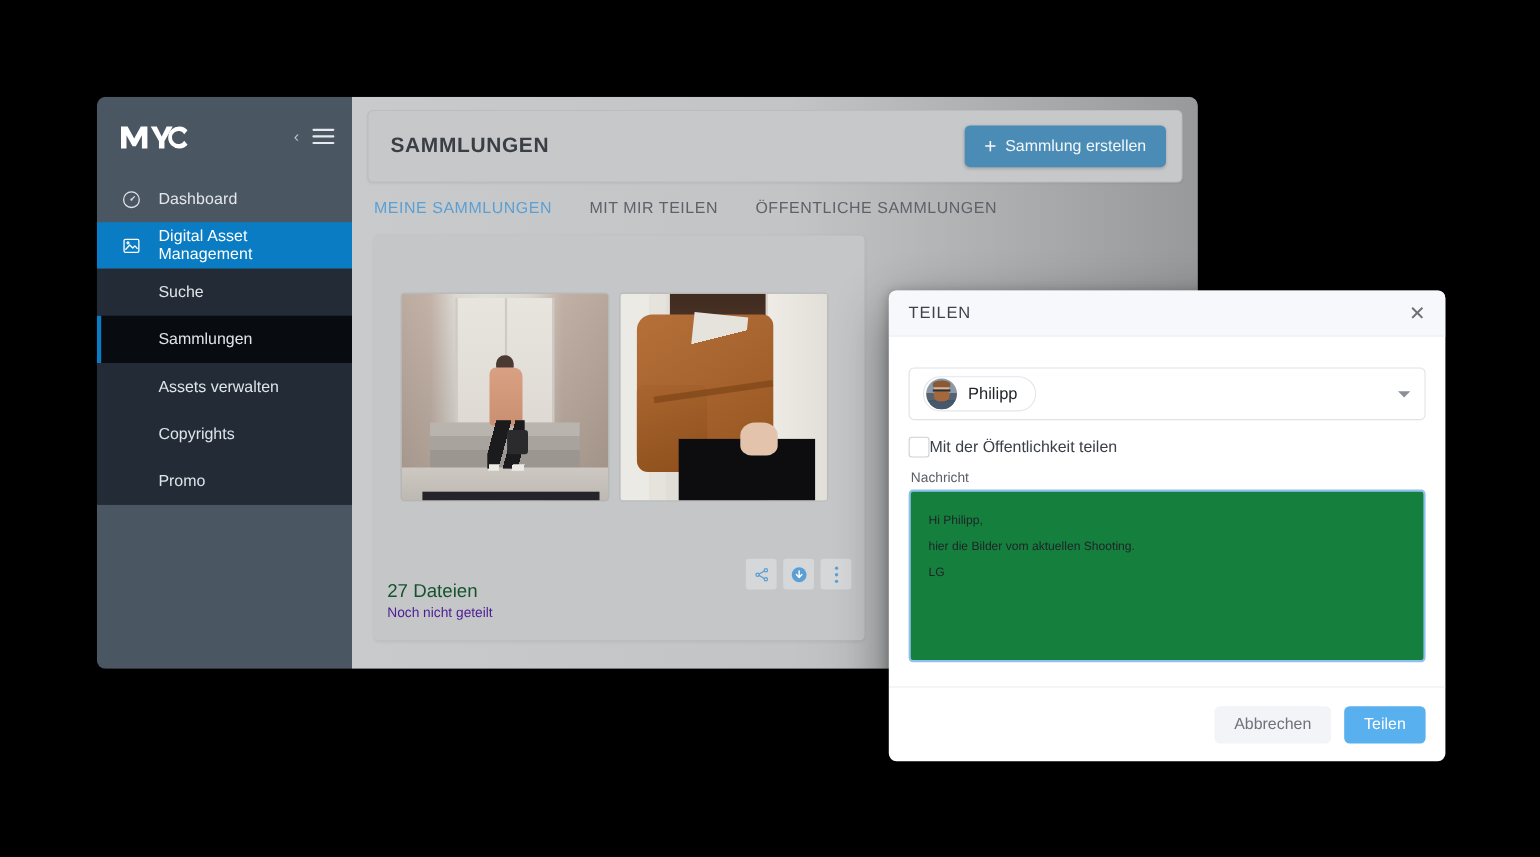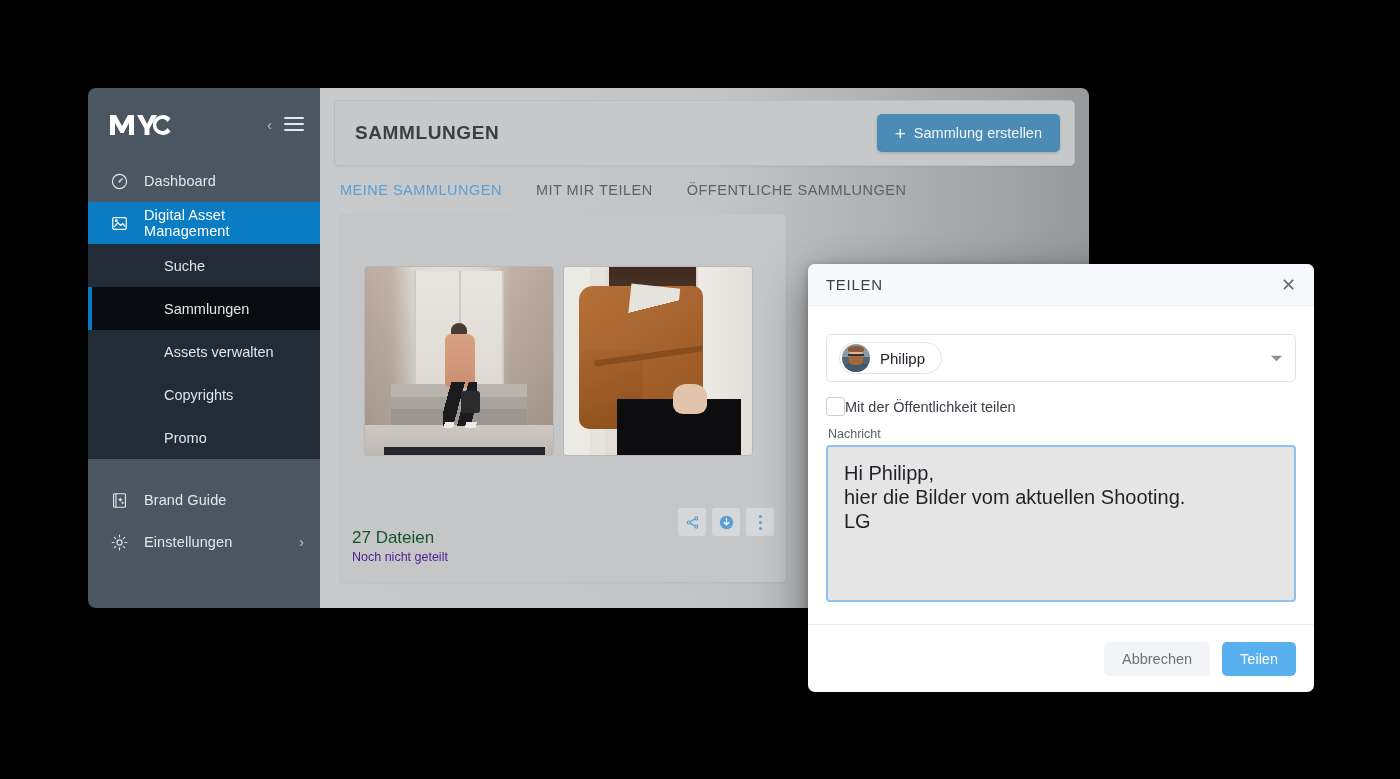--- a/index.html
+++ b/index.html
@@ -45,21 +45,21 @@
     height: 42px; padding: 0 16px 0 20px;
     color: #e3e7eb; font-size: 14.5px; letter-spacing: .1px;
     cursor: pointer; position: relative;
   }
   .nav-item .nav-icon { width: 22px; height: 22px; flex: 0 0 22px; display: flex; align-items: center; justify-content: center; }
   .nav-item .nav-icon svg { display: block; }
   .nav-item.active-primary { background: #0a7cc3; color: #ffffff; font-weight: 400; }
   .nav-sub-group { background: #222b36; padding: 0; }
   .nav-sub {
     display: flex; align-items: center; height: 43px;
-    padding-left: 76px; color: #dfe4e9; font-size: 14.5px;
+    padding-left: 56px; color: #dfe4e9; font-size: 14.5px;
     cursor: pointer; position: relative;
   }
   .nav-sub.current { background: #080c11; }
   .nav-sub.current:before {
     content: ""; position: absolute; left: 0; top: 0; bottom: 0;
     width: 4px; background: #0a7cc3;
   }
   .nav-bottom { margin-top: 20px; }
   .nav-item .trailing-chev { margin-left: auto; color: #c2c9d0; font-size: 14px; }
 
@@ -278,22 +278,22 @@
   .checkbox {
     width: 19px; height: 19px; border: 1px solid #ccd0d6; border-radius: 3px;
     background: #fff; flex: 0 0 19px; cursor: pointer;
   }
   .checkbox-label { font-size: 14.5px; color: #3b4046; }
 
   .field-label { font-size: 12.5px; color: #5b6066; margin: 11px 0 4px 2px; }
   .message-box {
     width: 100%; height: 157px; resize: none;
     border: 2px solid #8fc1ee; border-radius: 4px;
-    padding: 14px 16px; font-size: 20px; line-height: 24px;
-    color: #1e2228; font-family: inherit; background: #e5e5e5;
+    padding: 14px 16px; font-size: 11px; line-height: 24px;
+    color: #1e2228; font-family: inherit; background: #15803d;
     outline: none; overflow: hidden;
   }
   .dialog-foot {
     border-top: 1px solid #eceef1; height: 68px;
     display: flex; align-items: center; justify-content: flex-end;
     gap: 12px; padding: 0 18px;
   }
   .btn {
     height: 34px; padding: 0 18px; border-radius: 5px; border: none;
     font-size: 14.5px; font-family: Liberation Sans, sans-serif; cursor: pointer;
@@ -361,43 +361,20 @@
           <span>Assets verwalten</span>
         </div>
         <div class="nav-sub">
           <span>Copyrights</span>
         </div>
         <div class="nav-sub">
           <span>Promo</span>
         </div>
       </div>
 
-      <div class="nav-bottom">
-        <div class="nav-item">
-          <span class="nav-icon">
-            <svg width="19" height="19" viewBox="0 0 24 24" fill="none" stroke="#dfe4e9" stroke-width="1.5">
-              <rect x="4.5" y="3.5" width="15" height="17" rx="1.2"></rect>
-              <path d="M7.5 3.5 L7.5 20.5"></path>
-              <path d="M13 8 l1 2 2 1 -2 1 -1 2 -1 -2 -2 -1 2 -1 Z" fill="#dfe4e9" stroke="none"></path>
-              <path d="M16 13 l.7 1.3 1.3 .7 -1.3 .7 -.7 1.3 -.7 -1.3 -1.3 -.7 1.3 -.7 Z" fill="#dfe4e9" stroke="none"></path>
-            </svg>
-          </span>
-          <span>Brand Guide</span>
-        </div>
-        <div class="nav-item">
-          <span class="nav-icon">
-            <svg width="19" height="19" viewBox="0 0 24 24" fill="none" stroke="#dfe4e9" stroke-width="1.5">
-              <circle cx="12" cy="12" r="3.2"></circle>
-              <path d="M12 2.8 v2.4 M12 18.8 v2.4 M2.8 12 h2.4 M18.8 12 h2.4 M5.5 5.5 l1.7 1.7 M16.8 16.8 l1.7 1.7 M18.5 5.5 l-1.7 1.7 M7.2 16.8 l-1.7 1.7" stroke-linecap="round"></path>
-            </svg>
-          </span>
-          <span>Einstellungen</span>
-          <span class="trailing-chev">›</span>
-        </div>
-      </div>
     </nav>
 
     <main class="content">
 
       <header class="page-head">
         <h1 class="page-title">SAMMLUNGEN</h1>
         <button class="btn-create">
           <span class="plus">+</span>
           <span>Sammlung erstellen</span>
         </button>

